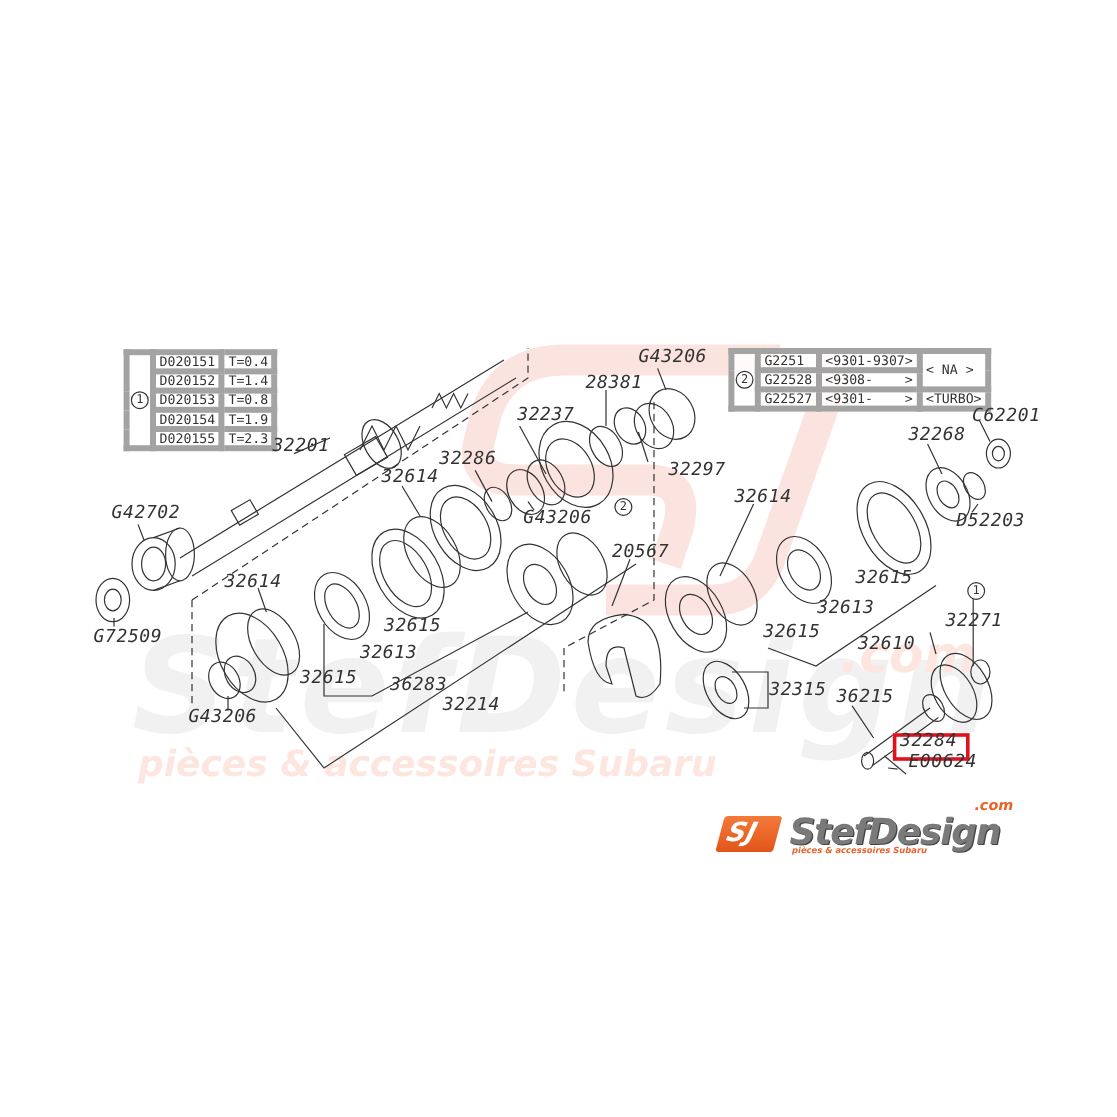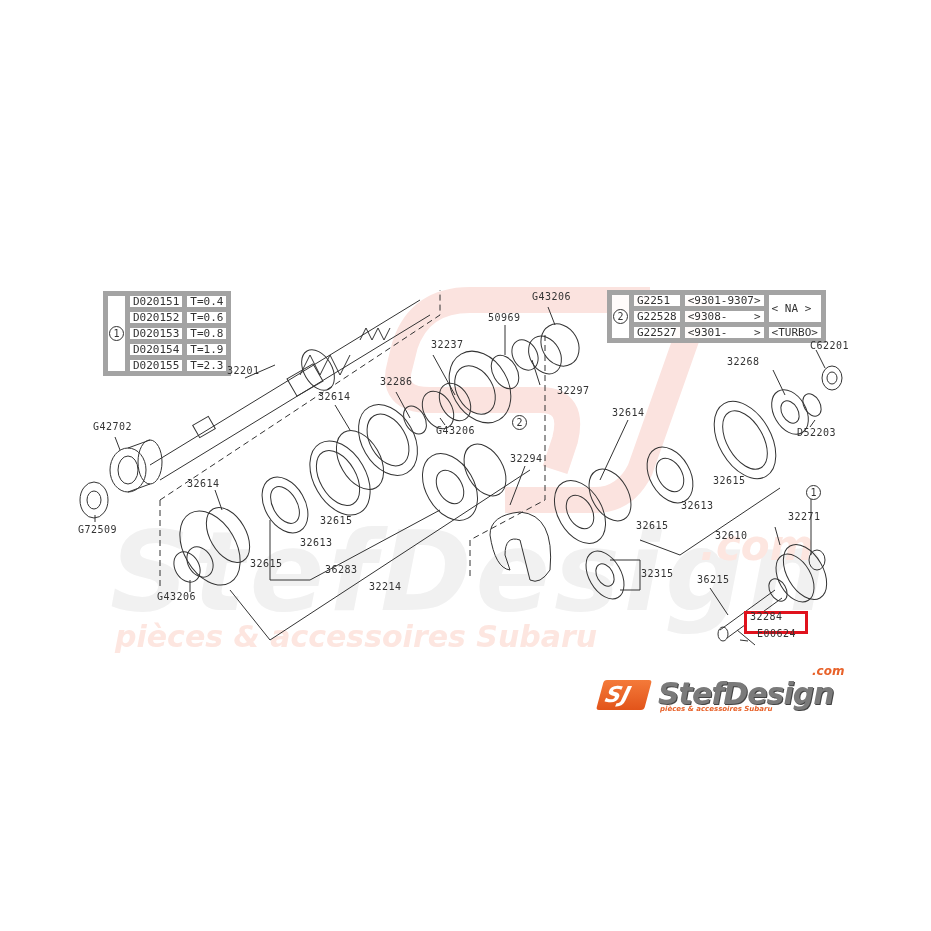--- a/index.html
+++ b/index.html
@@ -1,19 +1,19 @@
 <!DOCTYPE html>
 <html><head>
 <meta charset="utf-8">
 <style>
   html, body { margin:0; padding:0; background:#ffffff; }
   body { width:931px; height:931px; position:relative; overflow:hidden; font-family:"DejaVu Sans Mono", monospace; }
   #canvas { position:absolute; left:0; top:0; width:931px; height:931px; }
   .wm { position:absolute; font-family:"DejaVu Sans", sans-serif; font-style:italic; font-weight:bold; pointer-events:none; }
-  .lbl { position:absolute; font-family:"DejaVu Sans Mono", monospace; font-size:10px; color:#333; letter-spacing:0.5px; white-space:nowrap; line-height:12px; }
+  .lbl { position:absolute; font-family:"DejaVu Sans Mono", monospace; font-size:15px; color:#333; letter-spacing:0.5px; white-space:nowrap; line-height:12px;font-style:italic; }
   .callout { position:absolute; width:13px; height:13px; border:1px solid #333; border-radius:50%; font-size:10px; line-height:13px; text-align:center; color:#333; font-family:"DejaVu Sans Mono", monospace; background:#fff; }
   table.spec { position:absolute; border-collapse:collapse; font-family:"DejaVu Sans Mono", monospace; font-size:11px; color:#333; background:rgba(255,255,255,0.85); }
   table.spec td { border:5px solid #a3a3a3; padding:0 3px; height:11px; line-height:11px; white-space:nowrap; }
   .hl-box { position:absolute; border:3px solid #e0121d; background:#fff; }
   .logo { position:absolute; }
   .logo-mark { position:absolute; left:0; top:0; width:48px; height:30px; background:linear-gradient(#f47a3a,#e2541a); transform:skewX(-15deg); border-radius:3px; }
   .logo-mark span { position:absolute; left:6px; top:2px; color:#fff; font-family:"DejaVu Sans", sans-serif; font-weight:bold; font-style:italic; font-size:22px; line-height:26px; }
   .logo-text { position:absolute; left:58px; top:-4px; font-family:"DejaVu Sans", sans-serif; font-weight:bold; font-style:italic; font-size:30px; color:#7a7a7a; letter-spacing:-1px; text-shadow:1px 1px 0 #444; }
   .logo-com { position:absolute; left:212px; top:-16px; font-family:"DejaVu Sans", sans-serif; font-weight:bold; font-style:italic; font-size:12px; color:#e8622a; }
   .logo-tag { position:absolute; left:60px; top:25px; font-family:"DejaVu Sans", sans-serif; font-weight:bold; font-style:italic; font-size:7px; color:#e8622a; white-space:nowrap; }
@@ -129,21 +129,21 @@
 
   <table class="spec" style="left:103px;top:291px;">
     <tbody>
         <tr>
       <td rowspan="5" style="padding:0 1px;"><span class="callout" style="position:static;display:inline-block;">1</span></td>
       <td>D020151</td>
       <td>T=0.4</td>
     </tr>
     <tr>
       <td>D020152</td>
-      <td>T=0.6</td>
+      <td>T=1.4</td>
     </tr>
     <tr>
       <td>D020153</td>
       <td>T=0.8</td>
     </tr>
     <tr>
       <td>D020154</td>
       <td>T=1.9</td>
     </tr>
     <tr>
@@ -170,43 +170,43 @@
       <td style="white-space:pre;margin-left:28px;">&lt;9301-    &gt;</td>
       <td>&lt;TURBO&gt;</td>
     </tr>
   </tbody>
     </table>
 
   <div class="hl-box" style="left:744px;top:611px;width:58px;height:17px;"></div>
 
   <div id="labels">
       <div class="lbl" style="left: 532px; top: 291px;">G43206</div>
-      <div class="lbl" style="left: 488px; top: 312px;">50969</div>
+      <div class="lbl" style="left: 488px; top: 312px;">28381</div>
       <div class="lbl" style="left: 419px; top: 339px; margin-left: 12px;">32237</div>
       <div class="lbl" style="left: 525px; top: 385px; margin-left: 32px;">32297</div>
-      <div class="lbl" style="left: 380px; top: 376px;">32286</div>
+      <div class="lbl" style="left: 366px; top: 376px;">32286</div>
       <div class="lbl" style="left: 436px; top: 425px;">G43206</div>
       <div class="lbl" style="left: 227px; top: 365px;">32201</div>
       <div class="lbl" style="left: 318px; top: 391px;">32614</div>
       <div class="lbl" style="left: 93px; top: 421px;">G42702</div>
       <div class="lbl" style="left: 78px; top: 524px;">G72509</div>
       <div class="lbl" style="left: 187px; top: 478px;">32614</div>
       <div class="lbl" style="left: 320px; top: 515px;">32615</div>
       <div class="lbl" style="left: 300px; top: 537px;">32613</div>
       <div class="lbl" style="left: 250px; top: 558px;">32615</div>
       <div class="lbl" style="left: 325px; top: 564px;">36283</div>
       <div class="lbl" style="left: 369px; top: 581px;">32214</div>
       <div class="lbl" style="left: 157px; top: 591px;">G43206</div>
-      <div class="lbl" style="left: 510px; top: 453px;">32294</div>
+      <div class="lbl" style="left: 510px; top: 453px;">20567</div>
       <div class="lbl" style="left: 612px; top: 407px;">32614</div>
       <div class="lbl" style="left: 636px; top: 520px;">32615</div>
       <div class="lbl" style="left: 681px; top: 500px;">32613</div>
       <div class="lbl" style="left: 715px; top: 530px;">32610</div>
       <div class="lbl" style="left: 713px; top: 475px;">32615</div>
-      <div class="lbl" style="left: 727px; top: 356px;">32268</div>
+      <div class="lbl" style="left: 757px; top: 356px;">32268</div>
       <div class="lbl" style="left: 810px; top: 340px;">C62201</div>
       <div class="lbl" style="left: 797px; top: 427px;">D52203</div>
       <div class="lbl" style="left: 788px; top: 511px;">32271</div>
       <div class="lbl" style="left: 641px; top: 568px;">32315</div>
       <div class="lbl" style="left: 697px; top: 574px;">36215</div>
       <div class="lbl" style="left: 750px; top: 611px;">32284</div>
       <div class="lbl" style="left: 757px; top: 628px;">E00624</div>
     </div>
 
   <div class="callout" style="left:512px;top:415px;">2</div>

